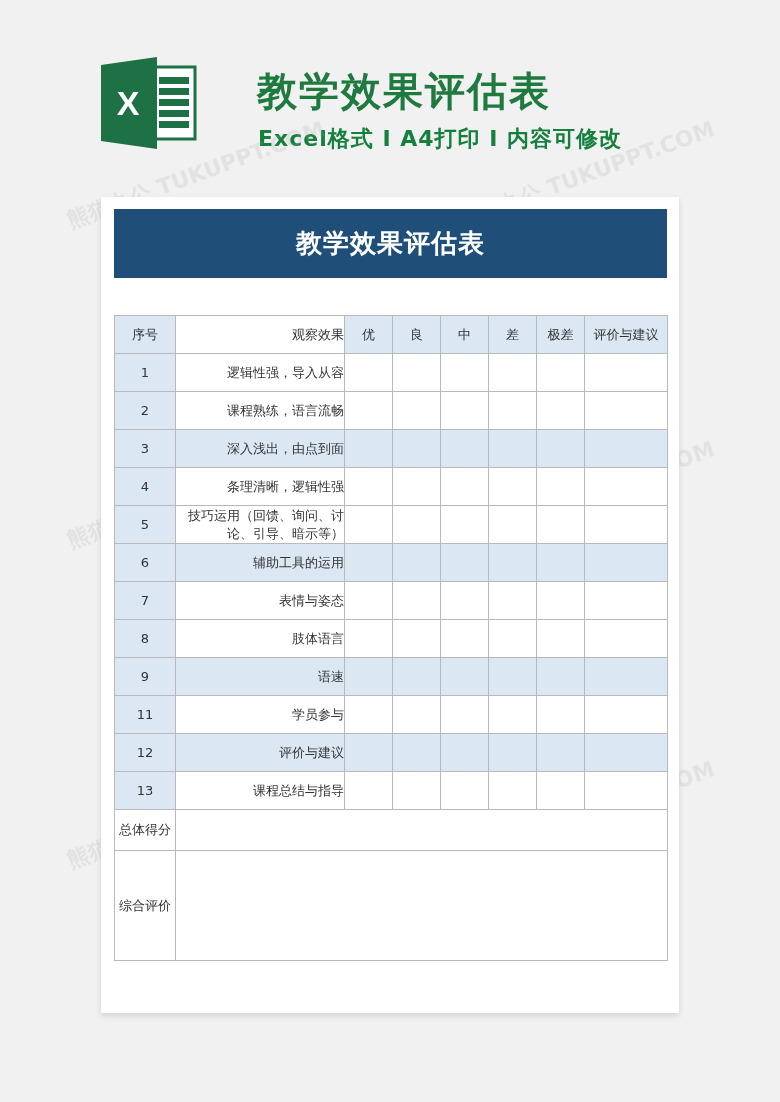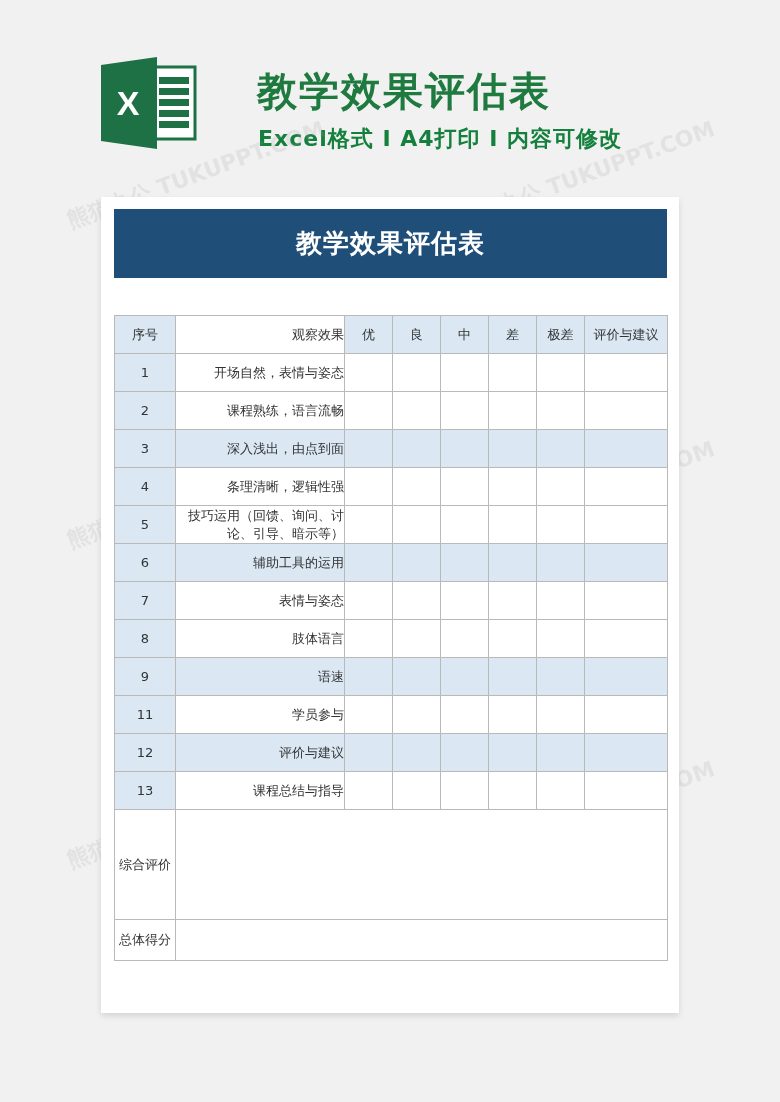--- a/index.html
+++ b/index.html
@@ -106,21 +106,21 @@
         <td class="c-obs">观察效果</td>
         <td class="c-head">优</td>
         <td class="c-head">良</td>
         <td class="c-head">中</td>
         <td class="c-head">差</td>
         <td class="c-head">极差</td>
         <td class="c-head">评价与建议</td>
       </tr>
     <tr>
           <td class="c-no">1</td>
-          <td class="c-obs">开场自然，表情与姿态</td>
+          <td class="c-obs">逻辑性强，导入从容</td>
           <td></td>
           <td></td>
           <td></td>
           <td></td>
           <td></td>
           <td></td>
         </tr>
         <tr>
           <td class="c-no">2</td>
           <td class="c-obs">课程熟练，语言流畅</td>
@@ -226,23 +226,23 @@
           <td class="c-obs">课程总结与指导</td>
           <td></td>
           <td></td>
           <td></td>
           <td></td>
           <td></td>
           <td></td>
         </tr>
       </tbody>
     <tbody id="tfoot">
+      <tr>
+        <td class="c-label score">总体得分</td>
+        <td colspan="7" class="score"></td>
+      </tr>
       <tr>
         <td class="c-label big">综合评价</td>
         <td colspan="7" class="big"></td>
       </tr>
-      <tr>
-        <td class="c-label score">总体得分</td>
-        <td colspan="7" class="score"></td>
-      </tr>
     </tbody>
   </table>
 </div>
 
 </body></html>

